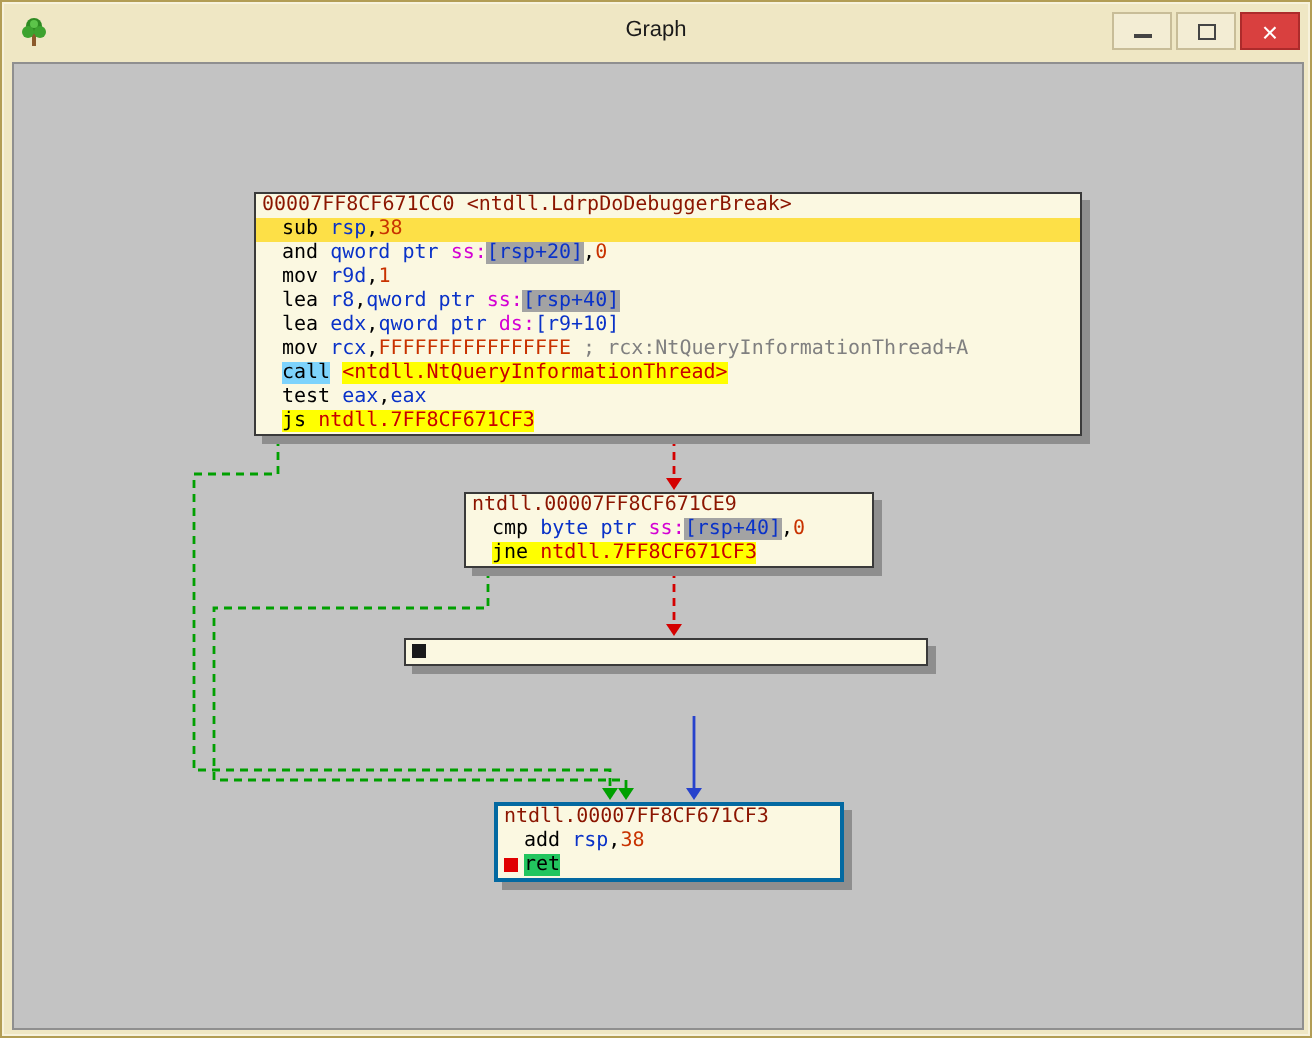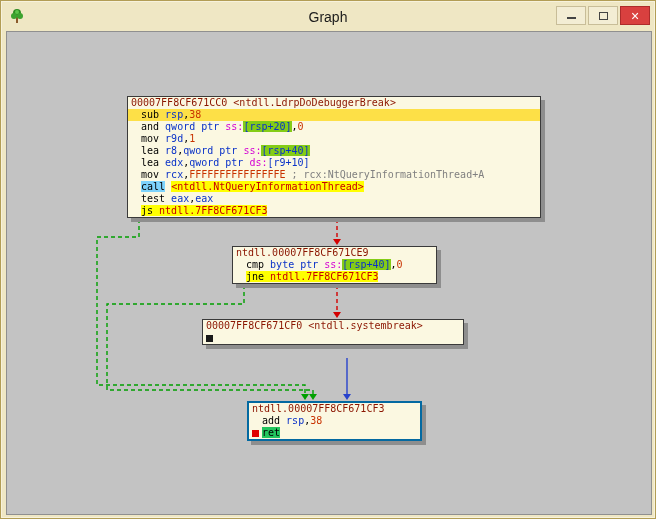--- a/index.html
+++ b/index.html
@@ -9,21 +9,21 @@
   .window {
     position: absolute; left: 0; top: 0; width: 656px; height: 519px;
     background: #efe7c4;
     border: 1px solid #b29d55;
     box-shadow: inset 0 0 0 1px #f7f2dc;
   }
   .titlebar { position: relative; height: 30px; }
   .app-icon { position: absolute; left: 8px; top: 7px; width: 16px; height: 16px; }
   .title {
     position: absolute; left: 0; right: 0; top: 8px;
-    text-align: center; font-size: 14px; color: #1a1a1a;
+    text-align: center; font-size: 11px; color: #1a1a1a;
   }
   .controls { position: absolute; right: 5px; top: 5px; display: flex; gap: 2px; }
   .ctl {
     width: 30px; height: 19px; display: flex; align-items: center; justify-content: center;
     border: 1px solid rgba(120,100,40,0.35); background: rgba(255,255,255,0.28);
     color: #333; cursor: default;
   }
   .ctl.close { background: #d9403f; border-color: #ad2b2b; color: #fff; font-size: 14px; line-height: 14px; }
   .min-glyph { width: 9px; height: 7px; border-bottom: 2px solid #444; }
   .max-glyph { width: 9px; height: 8px; border: 1px solid #444; background: transparent; }
@@ -57,21 +57,21 @@
   .tk-num  { color: #c83200; }
   .tk-seg  { color: #d400d4; }
   .tk-mem  { color: #0a32c8; }
   .tk-cm   { color: #808080; }
   .tk-sym  { color: #c80000; }
   .tk-gray { color: #858585; }
 
   .bg-y  { background: #ffff00; }
   .bg-c  { background: #7dd3fc; }
   .bg-gr { background: #22c55e; }
-  .bg-hl { background: #84cc16; text-align: right; }
+  .bg-hl { background: #a3a3a3; text-align: right; }
 </style>
 </head>
 <body>
 
 <div class="window">
   <div class="titlebar">
     <span class="app-icon">
       <svg width="16" height="16" viewBox="0 0 16 16">
         <rect x="7" y="9" width="2" height="6" fill="#8b5a2b"></rect>
         <circle cx="8" cy="5" r="4" fill="#2e8b22"></circle>
@@ -101,16 +101,16 @@
         <polyline points="237,253 237,272 100,272 100,358 306,358 306,362" fill="none" stroke="#00a000" stroke-width="1.4" stroke-dasharray="4,3"></polyline>
         <polygon points="302,362 310,362 306,368" fill="#00a000"></polygon>
         <polyline points="330,253 330,280" fill="none" stroke="#d40000" stroke-width="1.4" stroke-dasharray="4,3"></polyline>
         <polygon points="326,280 334,280 330,286" fill="#d40000"></polygon>
         <polyline points="340,326 340,362" fill="none" stroke="#2742cc" stroke-width="1.4"></polyline>
         <polygon points="336,362 344,362 340,368" fill="#2742cc"></polygon>
       </svg>
 
   <div class="block" style="left: 120px; top: 64px; width: 414px;"><div class="blk-header">00007FF8CF671CC0 &lt;ntdll.LdrpDoDebuggerBreak&gt;</div><div class="blk-line selected"><span class="marker"></span><span class="tk-mn">sub </span><span class="tk-reg">rsp</span><span class="tk-pl">,</span><span class="tk-num">38</span></div><div class="blk-line"><span class="marker"></span><span class="tk-mn">and </span><span class="tk-mem">qword ptr </span><span class="tk-seg">ss:</span><span class="tk-mem bg-hl">[rsp+20]</span><span class="tk-pl">,</span><span class="tk-num">0</span></div><div class="blk-line"><span class="marker"></span><span class="tk-mn">mov </span><span class="tk-reg">r9d</span><span class="tk-pl">,</span><span class="tk-num">1</span></div><div class="blk-line"><span class="marker"></span><span class="tk-mn">lea </span><span class="tk-reg">r8</span><span class="tk-pl">,</span><span class="tk-mem">qword ptr </span><span class="tk-seg">ss:</span><span class="tk-mem bg-hl">[rsp+40]</span></div><div class="blk-line"><span class="marker"></span><span class="tk-mn">lea </span><span class="tk-reg">edx</span><span class="tk-pl">,</span><span class="tk-mem">qword ptr </span><span class="tk-seg">ds:</span><span class="tk-mem">[r9+10]</span></div><div class="blk-line"><span class="marker"></span><span class="tk-mn">mov </span><span class="tk-reg">rcx</span><span class="tk-pl">,</span><span class="tk-num">FFFFFFFFFFFFFFFE</span><span class="tk-cm"> ; rcx:NtQueryInformationThread+A</span></div><div class="blk-line"><span class="marker"></span><span class="tk-mn bg-c">call</span><span class="tk-pl"> </span><span class="tk-sym bg-y">&lt;ntdll.NtQueryInformationThread&gt;</span></div><div class="blk-line"><span class="marker"></span><span class="tk-mn">test </span><span class="tk-reg">eax</span><span class="tk-pl">,</span><span class="tk-reg">eax</span></div><div class="blk-line"><span class="marker"></span><span class="tk-mn bg-y">js</span><span class="tk-pl bg-y"> </span><span class="tk-sym bg-y">ntdll.7FF8CF671CF3</span></div></div>
       <div class="block" style="left: 225px; top: 214px; width: 205px;"><div class="blk-header">ntdll.00007FF8CF671CE9</div><div class="blk-line"><span class="marker"></span><span class="tk-mn">cmp </span><span class="tk-mem">byte ptr </span><span class="tk-seg">ss:</span><span class="tk-mem bg-hl">[rsp+40]</span><span class="tk-pl">,</span><span class="tk-num">0</span></div><div class="blk-line"><span class="marker"></span><span class="tk-mn bg-y">jne</span><span class="tk-pl bg-y"> </span><span class="tk-sym bg-y">ntdll.7FF8CF671CF3</span></div></div>
-      <div class="block" style="left: 195px; top: 287px; width: 262px;"><div class="blk-header">00007FF8CF671CF0 &lt;ntdll.systembreak&gt;</div><div class="blk-line"><span class="marker mk-black"></span></div></div>
+      <div class="block" style="left: 195px; top: 287px; width: 262px;"><div class="blk-line"><span class="marker mk-black"></span></div></div>
       <div class="block current" style="left: 240px; top: 369px; width: 175px;"><div class="blk-header">ntdll.00007FF8CF671CF3</div><div class="blk-line"><span class="marker"></span><span class="tk-mn">add </span><span class="tk-reg">rsp</span><span class="tk-pl">,</span><span class="tk-num">38</span></div><div class="blk-line"><span class="marker mk-red"></span><span class="tk-mn bg-gr">ret</span></div></div>
     </div>
 </div>
 
 </body></html>

